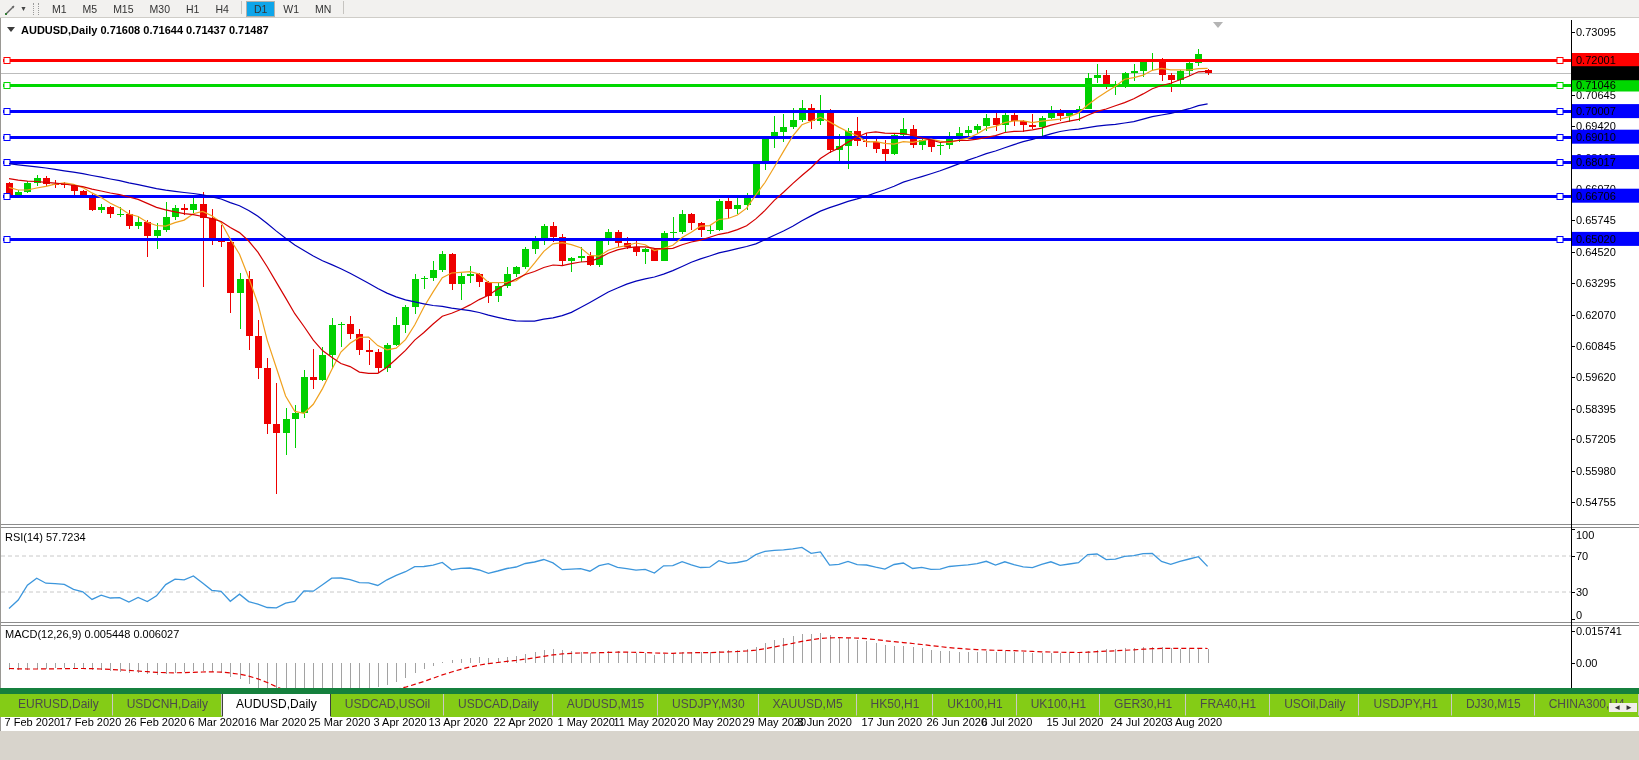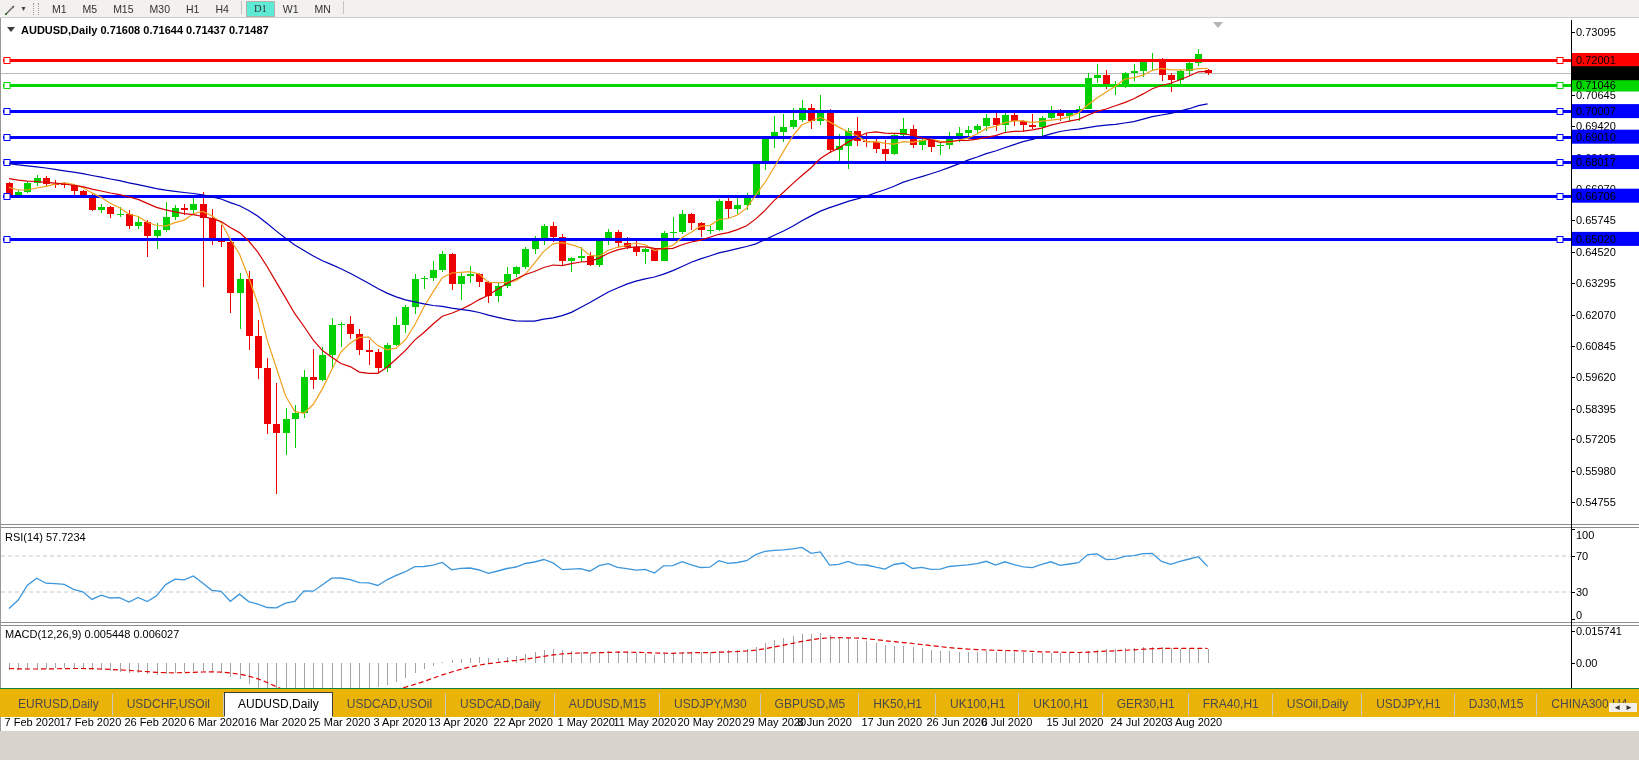--- a/index.html
+++ b/index.html
@@ -5,30 +5,30 @@
   html,body{margin:0;padding:0;width:1639px;height:760px;overflow:hidden;
     font-family:"Liberation Sans",sans-serif;background:#d8d4cc;}
   
   .toolbar{height:17px;background:#f2f1ef;border-bottom:1px solid #cfcdc8;
     display:flex;align-items:center;padding-left:3px;}
   .tb-icon{width:16px;height:14px;display:flex;align-items:center;justify-content:center;}
   .tb-caret{font-size:7px;color:#444;padding:0 4px 0 1px;}
   .tb-grip{width:4px;height:12px;border-left:1px dotted #9a9a9a;border-right:1px dotted #9a9a9a;margin:0 5px 0 2px;}
   .tb-sep{width:1px;height:13px;background:#c6c4c0;margin:0 4px;}
   .tb-btn{font-size:10.5px;color:#333;padding:1px 7px;border:1px solid transparent;line-height:12px;cursor:default;}
-  .tb-btn.active{background:#5eead4;border:1px solid #b3b1ac;font-family:Liberation Serif, serif;}
+  .tb-btn.active{background:#0ea5e9;border:1px solid #b3b1ac;}
   
   .chartwin{position:absolute;top:18px;left:0;width:1639px;height:713px;background:#fff;
     border-left:1px solid #9a9894;box-sizing:border-box;}
   svg{display:block;}
   svg text{font-size:11px;fill:#000;}
   .t-title{font-weight:bold;}
   
-  .tabbar{position:absolute;top:688px;left:0;width:1639px;height:29px;background:#eab308;
-    border-top:1px solid #15803d;box-sizing:border-box;}
+  .tabbar{position:absolute;top:688px;left:0;width:1639px;height:29px;background:#84cc16;
+    border-top:6px solid #15803d;box-sizing:border-box;}
   .tabs{display:flex;align-items:flex-end;height:100%;overflow:hidden;padding:0 42px 0 4px;white-space:nowrap;}
   .tab{height:21px;line-height:21px;padding:0 13px;font-size:12px;color:#4b4b4b;
     border:1px solid transparent;border-right:1px solid #cbc9c4;margin-bottom:1px;cursor:default;}
   .tab.active{background:#fff;border:1px solid #3e3e3e;border-bottom:1px solid #fff;
     color:#000;font-weight:normal;margin-bottom:0;height:23px;line-height:22px;}
   .tab-arrows{position:absolute;right:2px;bottom:5px;font-size:8px;color:#333;letter-spacing:4px;background:#f1eee9;padding-left:4px;}
   .tab-arrows span{cursor:default;}
 </style>
 </head>
 <body>
@@ -901,27 +901,27 @@
     <polygon points="6,9 14,9 10,14" fill="#3c3c3c"></polygon>
     <text x="20" y="16" class="t-title">AUDUSD,Daily  0.71608 0.71644 0.71437 0.71487</text>
     <text x="4" y="523">RSI(14) 57.7234</text>
     <text x="4" y="620">MACD(12,26,9) 0.005448 0.006027</text>
   </svg>
 </div>
 
 <div class="tabbar">
   <div class="tabs" id="tabs">
       <div class="tab">EURUSD,Daily</div>
-      <div class="tab">USDCHF,USOil</div>
+      <div class="tab">USDCNH,Daily</div>
       <div class="tab active">AUDUSD,Daily</div>
       <div class="tab">USDCAD,USOil</div>
       <div class="tab">USDCAD,Daily</div>
       <div class="tab">AUDUSD,M15</div>
       <div class="tab">USDJPY,M30</div>
-      <div class="tab">GBPUSD,M5</div>
+      <div class="tab">XAUUSD,M5</div>
       <div class="tab">HK50,H1</div>
       <div class="tab">UK100,H1</div>
       <div class="tab">UK100,H1</div>
       <div class="tab">GER30,H1</div>
       <div class="tab">FRA40,H1</div>
       <div class="tab">USOil,Daily</div>
       <div class="tab">USDJPY,H1</div>
       <div class="tab">DJ30,M15</div>
       <div class="tab">CHINA300,H4</div>
     </div>

